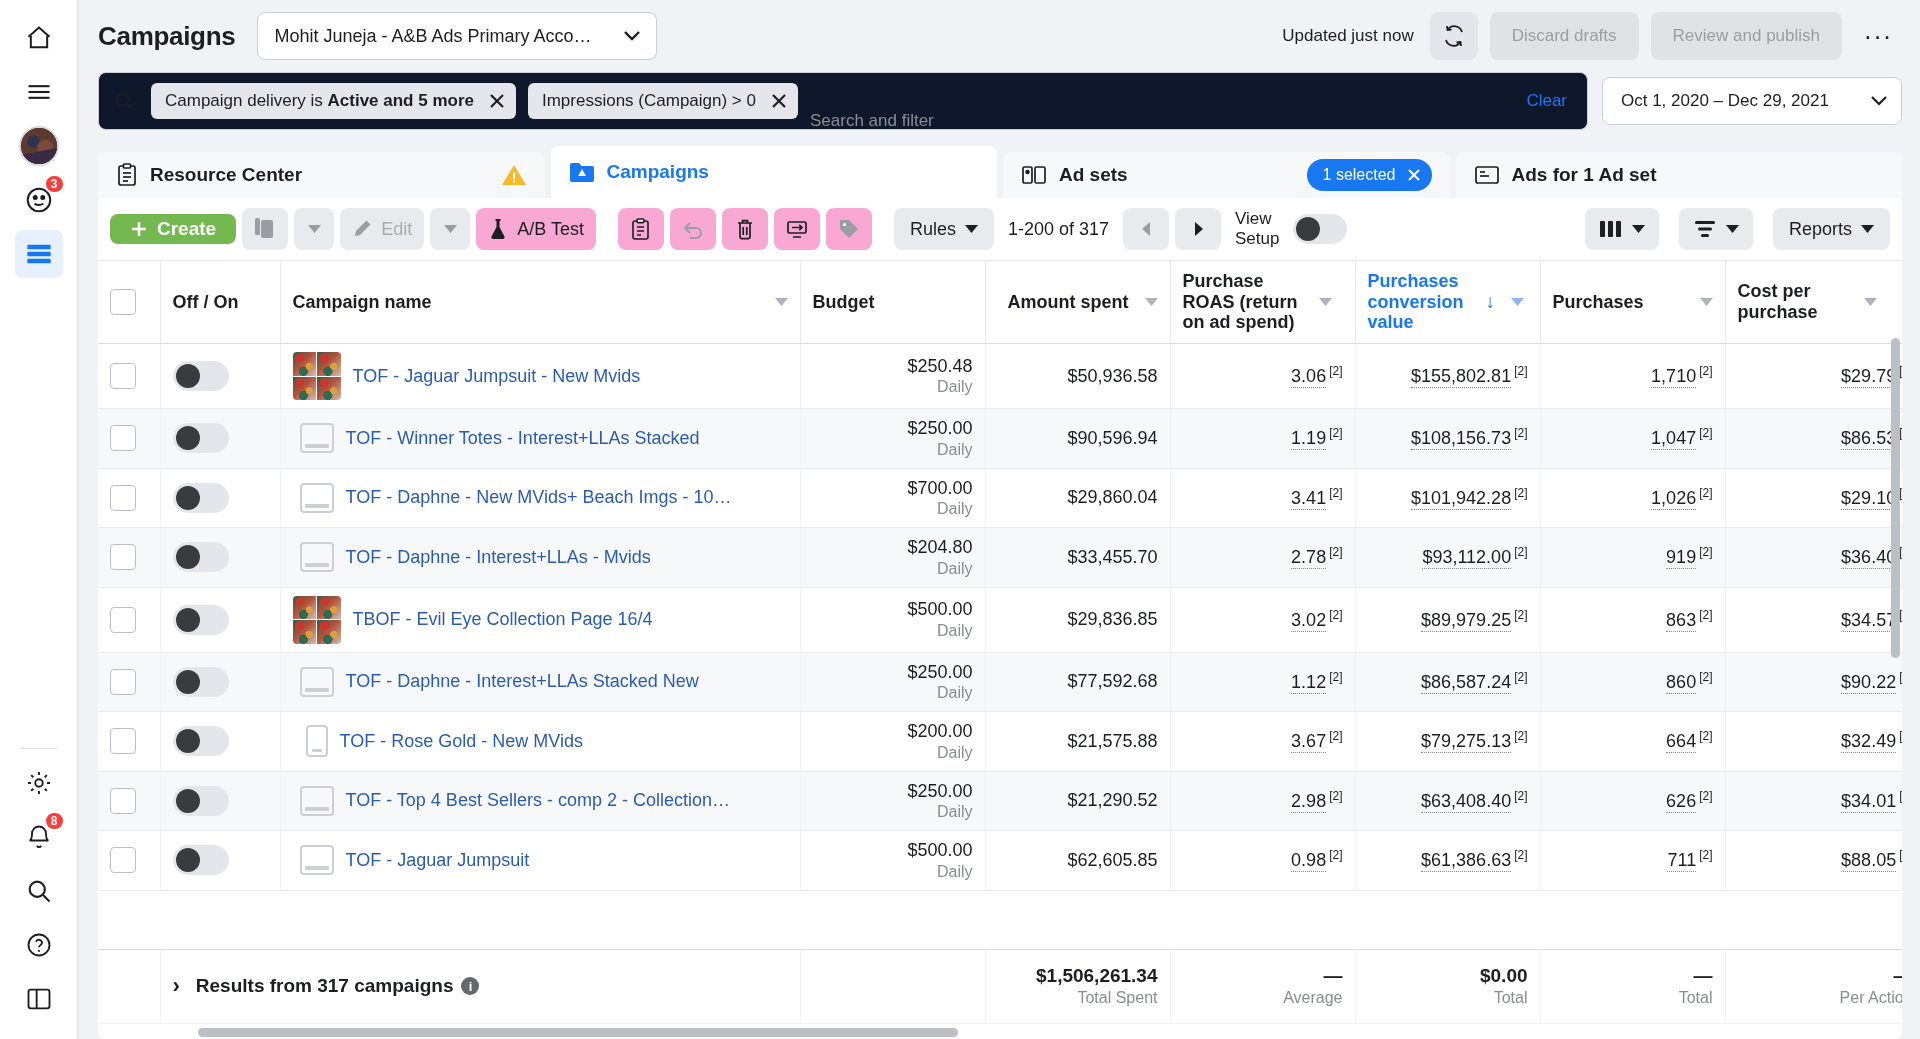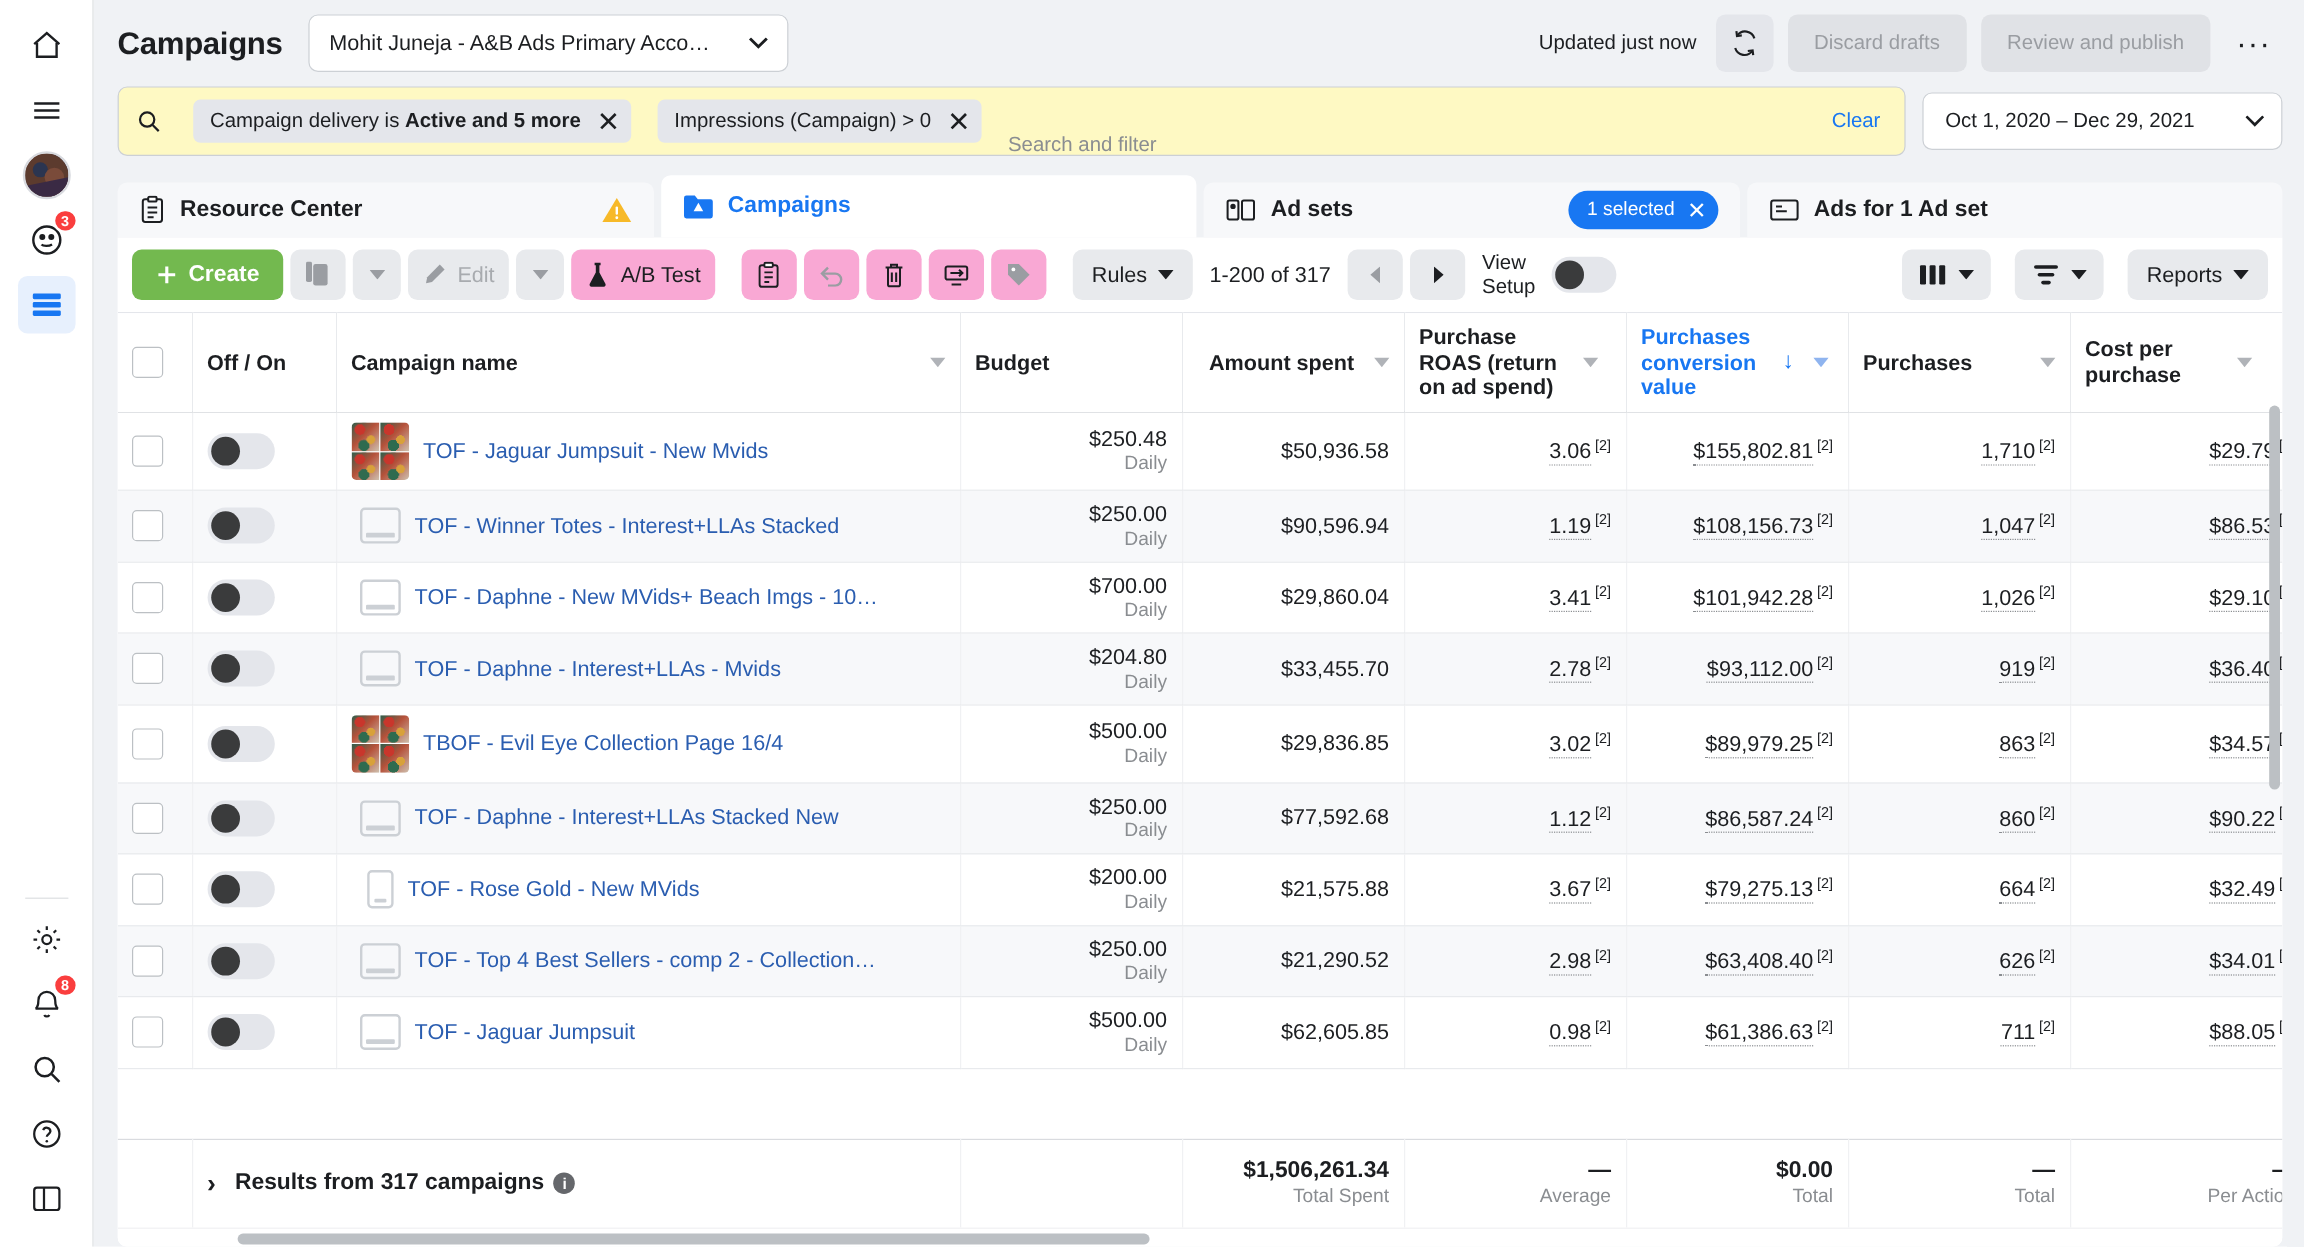--- a/index.html
+++ b/index.html
@@ -69,22 +69,22 @@
     padding: 0 22px; font-size:17px; color:#9a9da2; font-family:inherit; cursor:default;
     display:flex;align-items:center;
   }
   .btn-dots {
     width: 48px;height:48px;display:flex;align-items:center;justify-content:center;
     font-size: 26px;color:#1c1e21;cursor:pointer;letter-spacing:1px;
   }
 
   
   .filterbar {
-    height: 58px; margin: 0 18px 0 20px; background:#fef9c3; border:1px solid #ccd0d5;
-    border-radius:8px; display:flex; align-items:center; padding: 0 14px; gap:22px;
+    height: 58px; margin: 0 18px 0 20px; background:#0f172a; border:1px solid #ccd0d5;
+    border-radius:8px; display:flex; align-items:center; padding: 0 14px; gap:12px;
   }
   .filter-row-wrap { display:flex; align-items:center; gap: 14px; padding: 0 0 12px 0; }
   .pill {
     background:#e4e6eb; border-radius:6px; height:36px; display:flex;align-items:center;
     padding: 0 10px 0 14px; gap:14px; font-size:17px; color:#1c1e21; white-space:nowrap;
   }
   .pill b { font-weight: bold; }
   .pill-x { cursor:pointer; color:#1c1e21; display:flex;align-items:center; font-size:19px;}
   .search-ph { font-size:17px; color:#8a8d91; flex:1;margin-top:40px; }
   .clear-link { font-size:17px; color:#1877f2; cursor:pointer; padding-right:6px;}
@@ -109,21 +109,21 @@
     display:flex;align-items:center;padding:0 10px 0 16px;gap:10px;font-size:16px;font-weight:normal;
   }
 
   
   .card { flex:1; margin: 0 18px 0 20px; background:#fff; border-radius: 0 0 8px 8px;
           display:flex;flex-direction:column; min-height:0; overflow:hidden;}
 
   
   .toolbar { height:62px; flex:0 0 62px; display:flex;align-items:center;gap:6px;padding: 0 12px; }
   .tb-create {
-    background:#73b94f; color:#fff; border:none; border-radius:8px; height:42px;
+    background:#73b94f; color:#fff; border:none; border-radius:8px; height:30px;
     padding: 0 20px; font-size:19px; font-weight:bold; font-family:inherit; cursor:pointer;
     display:flex;align-items:center;gap:9px;
   }
   .tb-btn {
     background:#e8eaed; border:none; border-radius:8px; height:42px; min-width:46px;
     display:flex;align-items:center;justify-content:center;gap:9px;padding:12px 12px;
     font-size:18px;color:#1c1e21;font-family:inherit;cursor:pointer;
   }
   .tb-btn.lite { background:#f9a8d4; }
   .tb-btn.dis { color:#a8abaf; }

